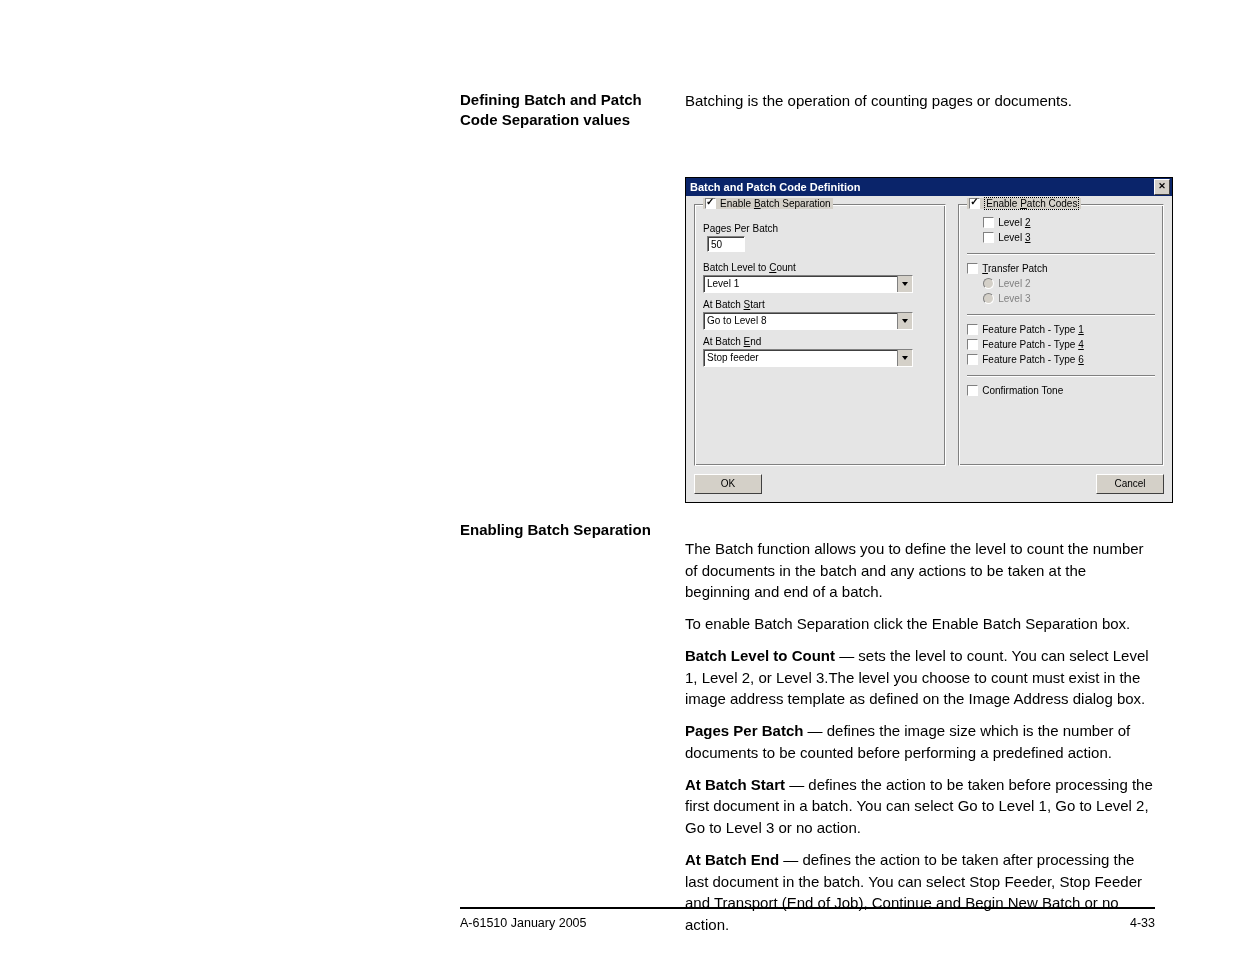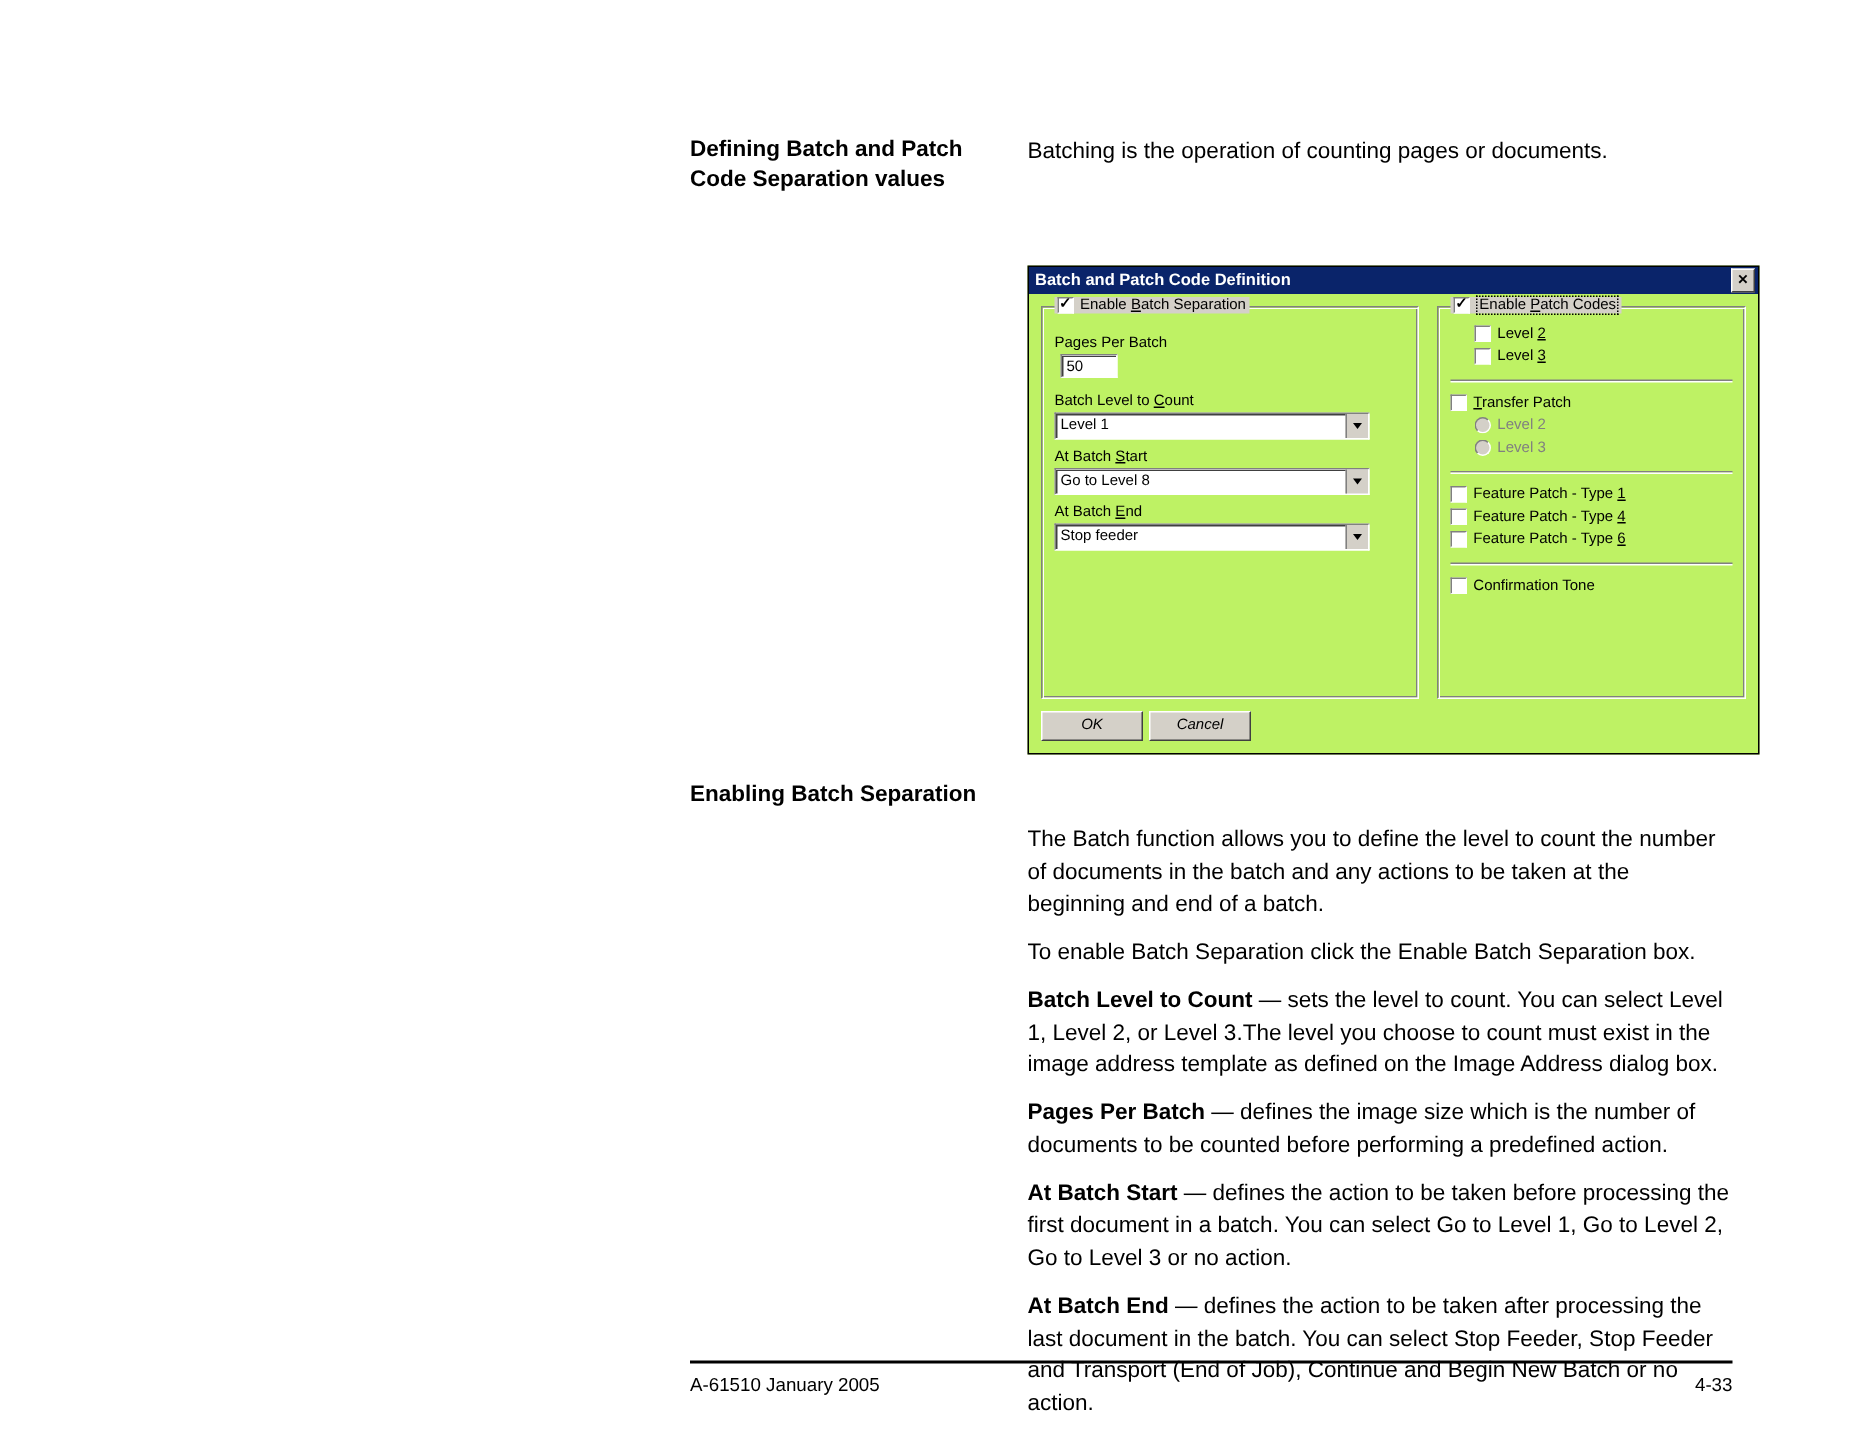--- a/index.html
+++ b/index.html
@@ -35,21 +35,21 @@
     width: 488px;
   }
   .body-text {
     margin-left: 225px;
     max-width: 490px;
     font-size: 15px;
     line-height: 1.45;
     margin-top: 1px;
     margin-bottom: 10px;
   }
-  .first-body { margin-top: 16px; }
+  .first-body { margin-top: 5px; }
   .term { font-weight: bold; }
   .footer-rule {
     position: absolute;
     left: 460px;
     right: 80px;
     top: 907px;
     border-top: 2px solid #000;
   }
   .footer-left {
     position: absolute;
@@ -59,21 +59,21 @@
   }
   .footer-right {
     position: absolute;
     right: 80px;
     top: 916px;
     font-size: 12.5px;
   }
 
   
   .dlg {
-    background: #bef264;
+    background: #e5e5e5;
     border: 1px solid #000;
     font-family: Tahoma, Arial, sans-serif;
     font-size: 10px;
     color: #000;
   }
   .dlg-titlebar {
     background: #0a246a;
     color: #fff;
     height: 18px;
     display: flex;
@@ -212,24 +212,23 @@
     margin: 10px 0 8px 0;
   }
   .disabled-text { color: #808080; }
   .dotted-focus {
     border: 1px dotted #000;
     padding: 0 1px;
     margin: -1px 0;
   }
   .dlg-buttons {
     display: flex;
-    justify-content: flex-start;
+    justify-content: space-between;
     gap: 4px;
     padding: 8px;
-    font-style: italic;
   }
   .winbtn {
     width: 68px;
     height: 20px;
     background: #d4d0c8;
     border: 1px solid #fff;
     border-right-color: #404040;
     border-bottom-color: #404040;
     font-size: 10px;
     text-align: center;

